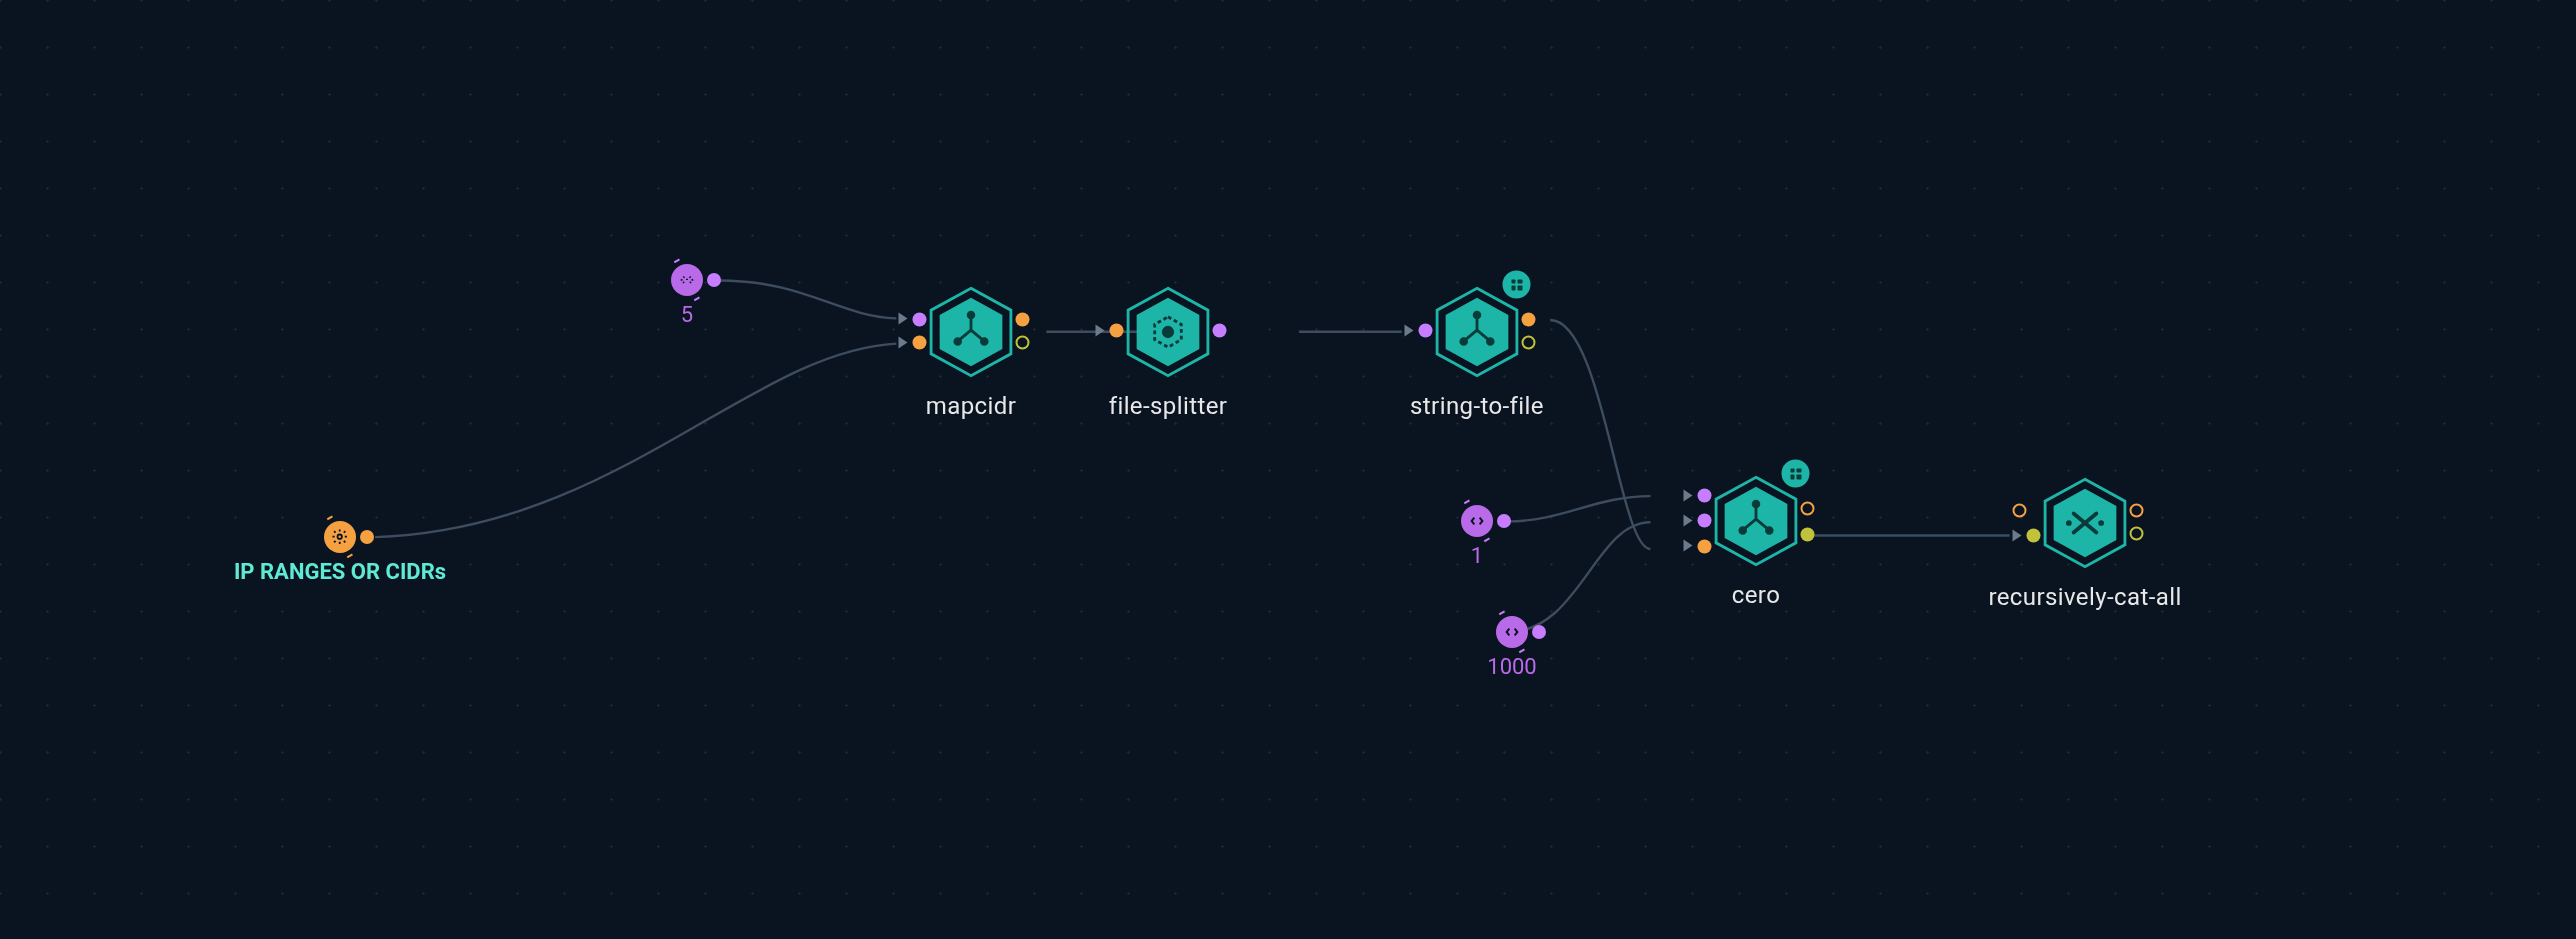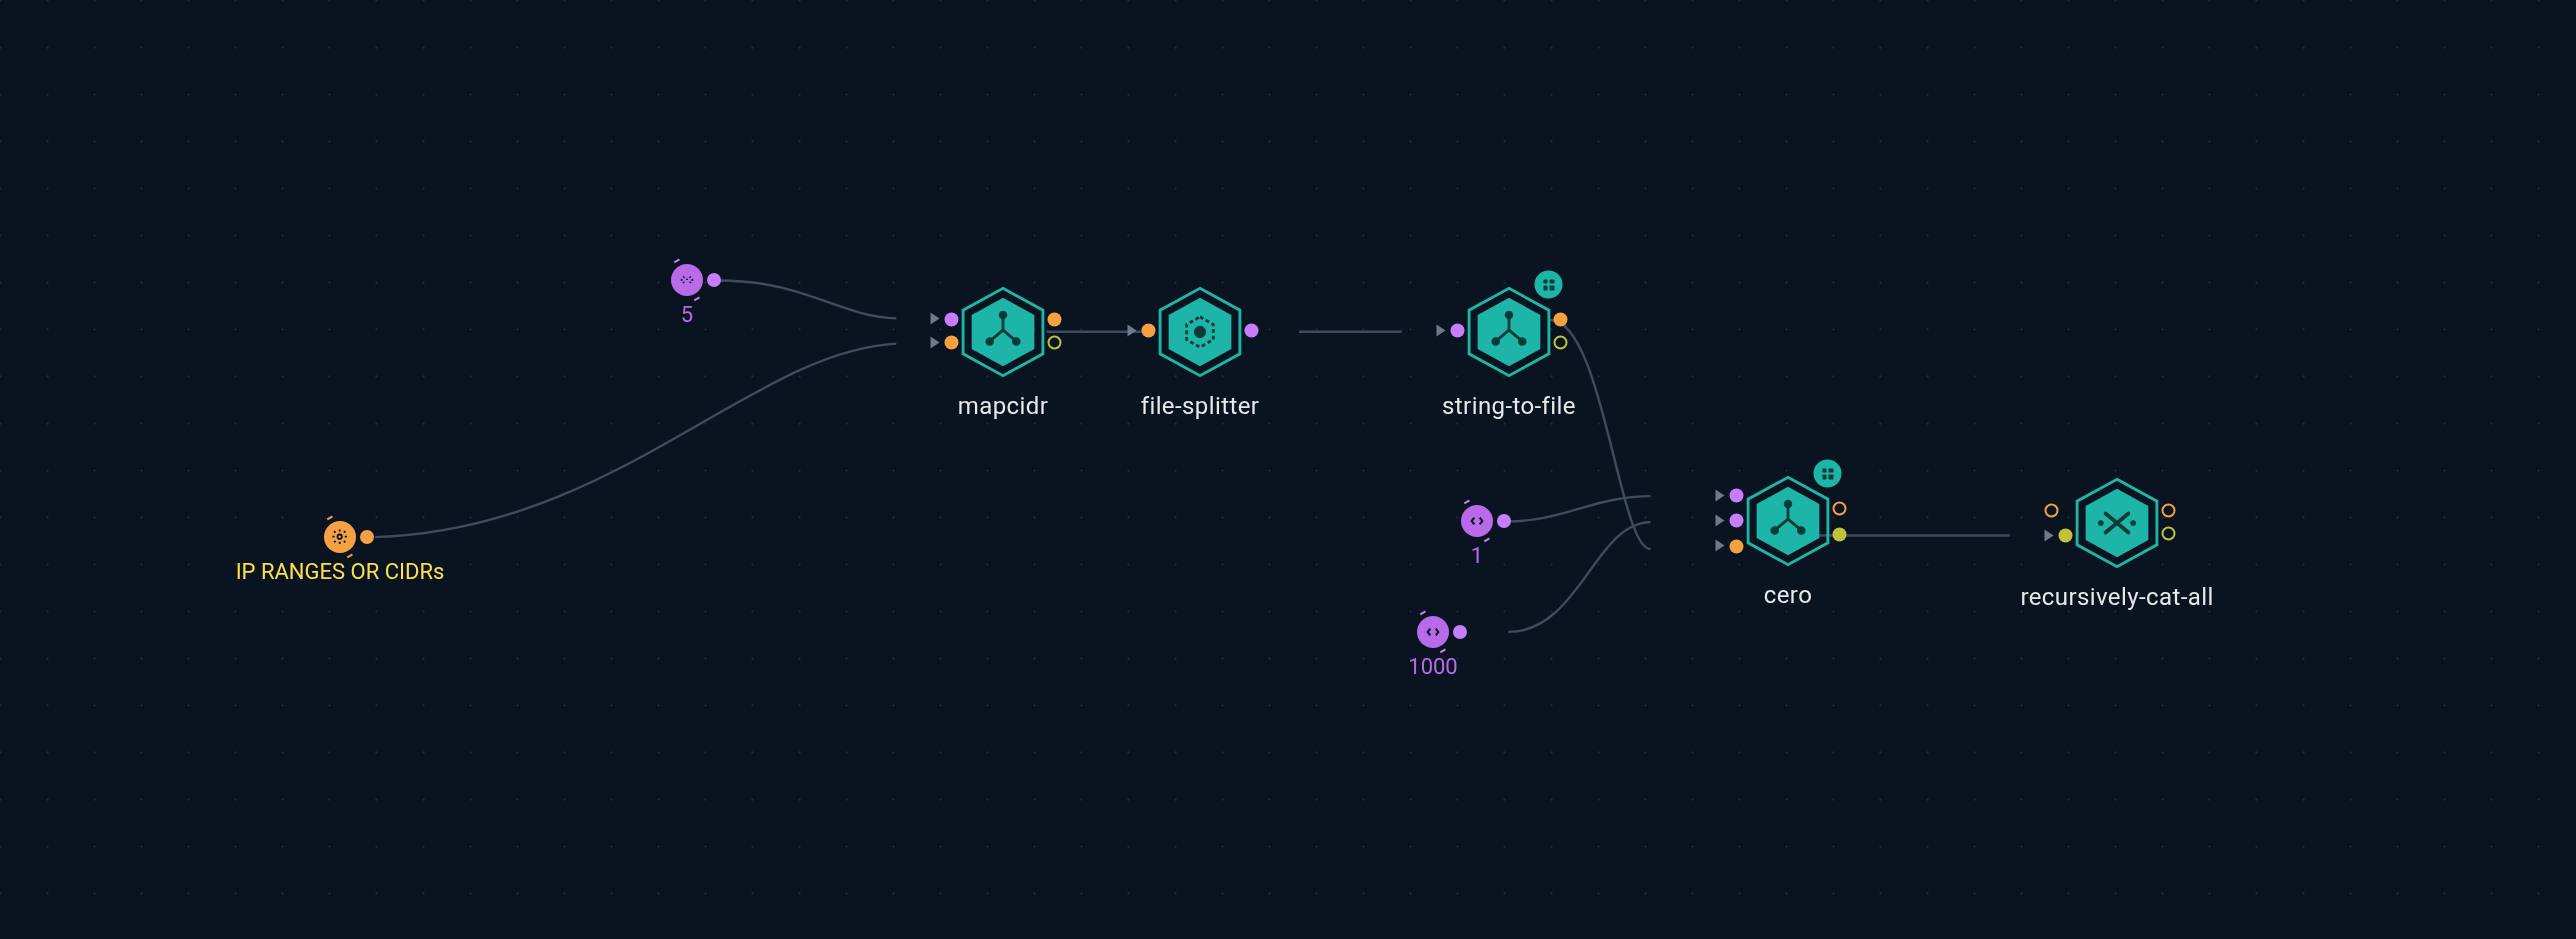--- a/index.html
+++ b/index.html
@@ -24,21 +24,20 @@
   svg.edges {
     position: absolute;
     inset: 0;
     width: 2576px;
     height: 940px;
     pointer-events: none;
   }
   .node {
     position: absolute;
     transform: translate(-50%, -50%);
-    margin-left: 32px;
   }
   .hex {
     width: 95px;
     height: 95px;
     position: relative;
   }
   .hex svg { width: 100%; height: 100%; display: block; }
   .node-label {
     position: absolute;
     top: 107px;
@@ -66,21 +65,21 @@
   .param-circle.orange { background: #f5a142; }
   .param-label {
     position: absolute;
     top: 38px;
     left: 50%;
     transform: translateX(-50%);
     font-size: 22px;
     white-space: nowrap;
   }
   .param-label.purple { color: #b96ae8; }
-  .param-label.orange { color: #fde047; }
+  .param-label.orange { color: #5eead4; font-weight: bold; }
   .port, .ring {
     position: absolute;
     border-radius: 50%;
   }
   .port {
     width: 14.2px;
     height: 14.2px;
   }
   .ring {
     width: 14.2px;
@@ -179,21 +178,21 @@
     <svg width="16" height="16" viewBox="0 0 24 24" fill="none" stroke="#0a1421" stroke-width="3">
       <path d="M8 7l-4 5 4 5M16 7l4 5-4 5"></path>
     </svg>
     <div style="position:absolute; width:5.5px; height:2.4px; background:#c77dff; top:-4px; left:3.2px; transform:rotate(-30deg)"></div>
     <div style="position:absolute; width:5.5px; height:2.4px; background:#c77dff; bottom:-4px; right:3.2px; transform:rotate(-30deg)"></div>
   </div>
   <div class="param-label purple">1</div>
   <div class="port purple-dot" style="left:36px; top:8.7px"></div>
 </div>
 
-<div class="param-node" style="left:1433px; top:632px">
+<div class="param-node" style="left:1512px; top:632px">
   <div class="param-circle purple">
     <svg width="16" height="16" viewBox="0 0 24 24" fill="none" stroke="#0a1421" stroke-width="3">
       <path d="M8 7l-4 5 4 5M16 7l4 5-4 5"></path>
     </svg>
     <div style="position:absolute; width:5.5px; height:2.4px; background:#c77dff; top:-4px; left:3.2px; transform:rotate(-30deg)"></div>
     <div style="position:absolute; width:5.5px; height:2.4px; background:#c77dff; bottom:-4px; right:3.2px; transform:rotate(-30deg)"></div>
   </div>
   <div class="param-label purple">1000</div>
   <div class="port purple-dot" style="left:36px; top:8.7px"></div>
 </div>

